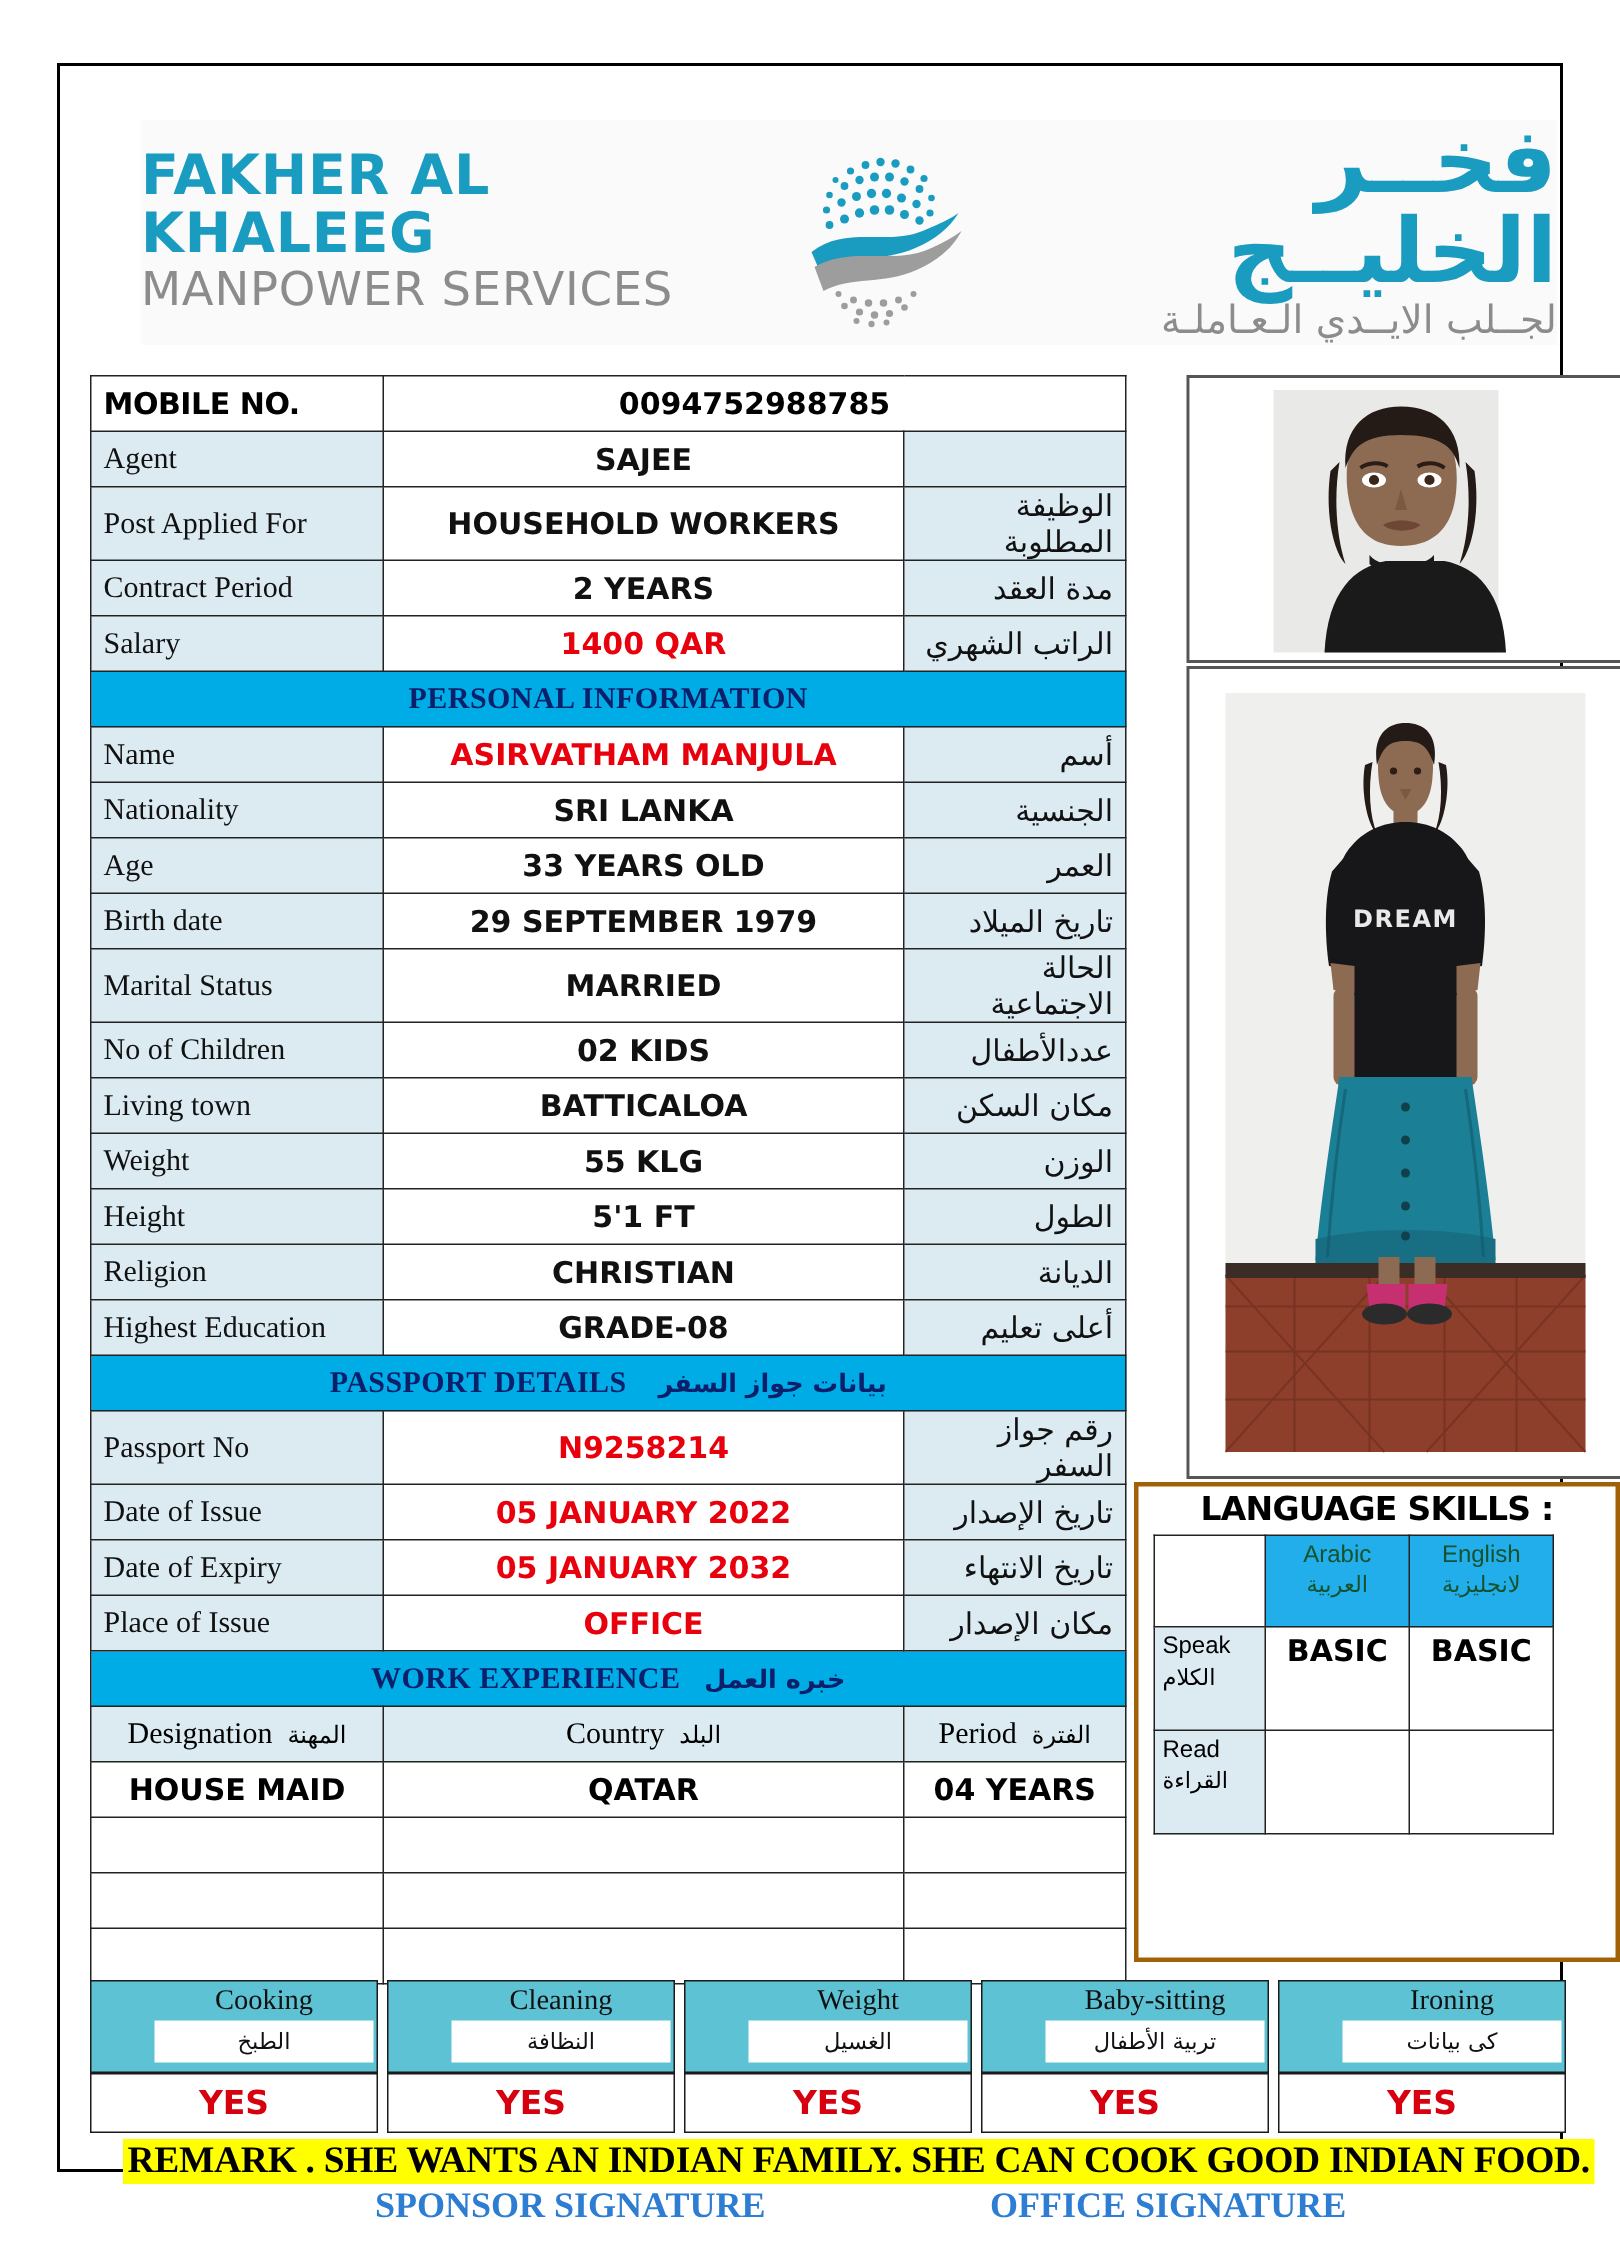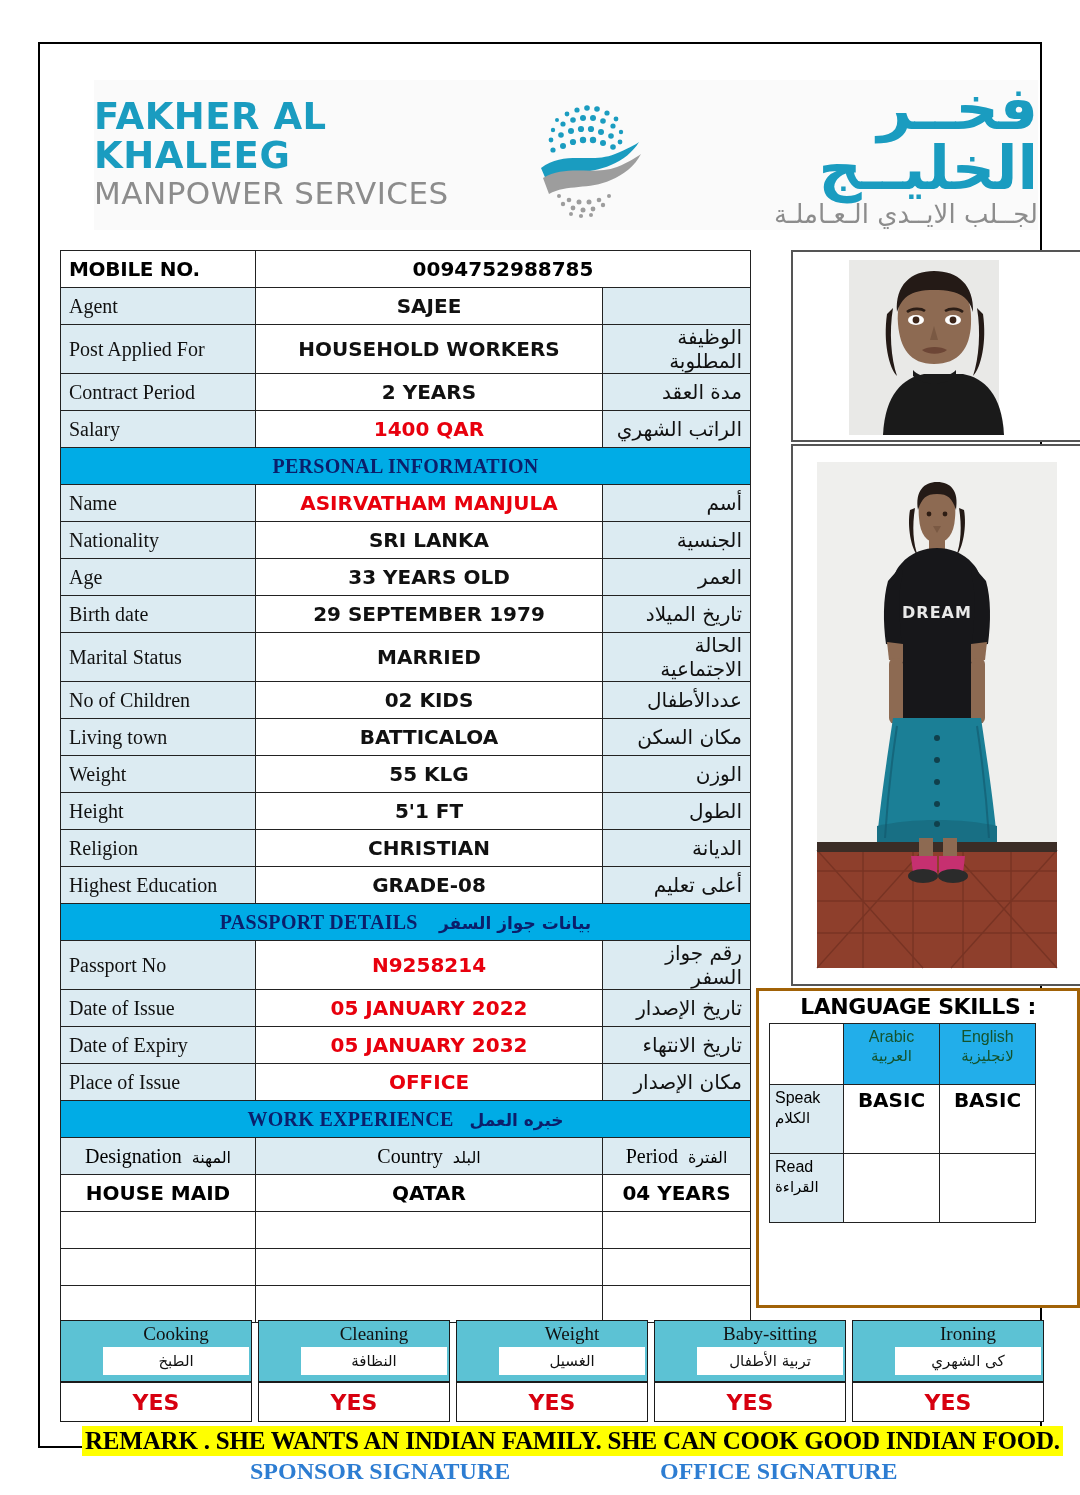--- a/index.html
+++ b/index.html
@@ -487,21 +487,21 @@
       <div class="skill">
         <div class="en">Weight</div>
         <div class="arbox">الغسيل</div>
       </div>
       <div class="skill">
         <div class="en">Baby-sitting</div>
         <div class="arbox">تربية الأطفال</div>
       </div>
       <div class="skill">
         <div class="en">Ironing</div>
-        <div class="arbox">كى الشهري</div>
+        <div class="arbox">كى بيانات</div>
       </div>
     </div>
   <div class="yes-row" id="yesrow">
       <div class="yes-cell">YES</div>
       <div class="yes-cell">YES</div>
       <div class="yes-cell">YES</div>
       <div class="yes-cell">YES</div>
       <div class="yes-cell">YES</div>
     </div>
 

